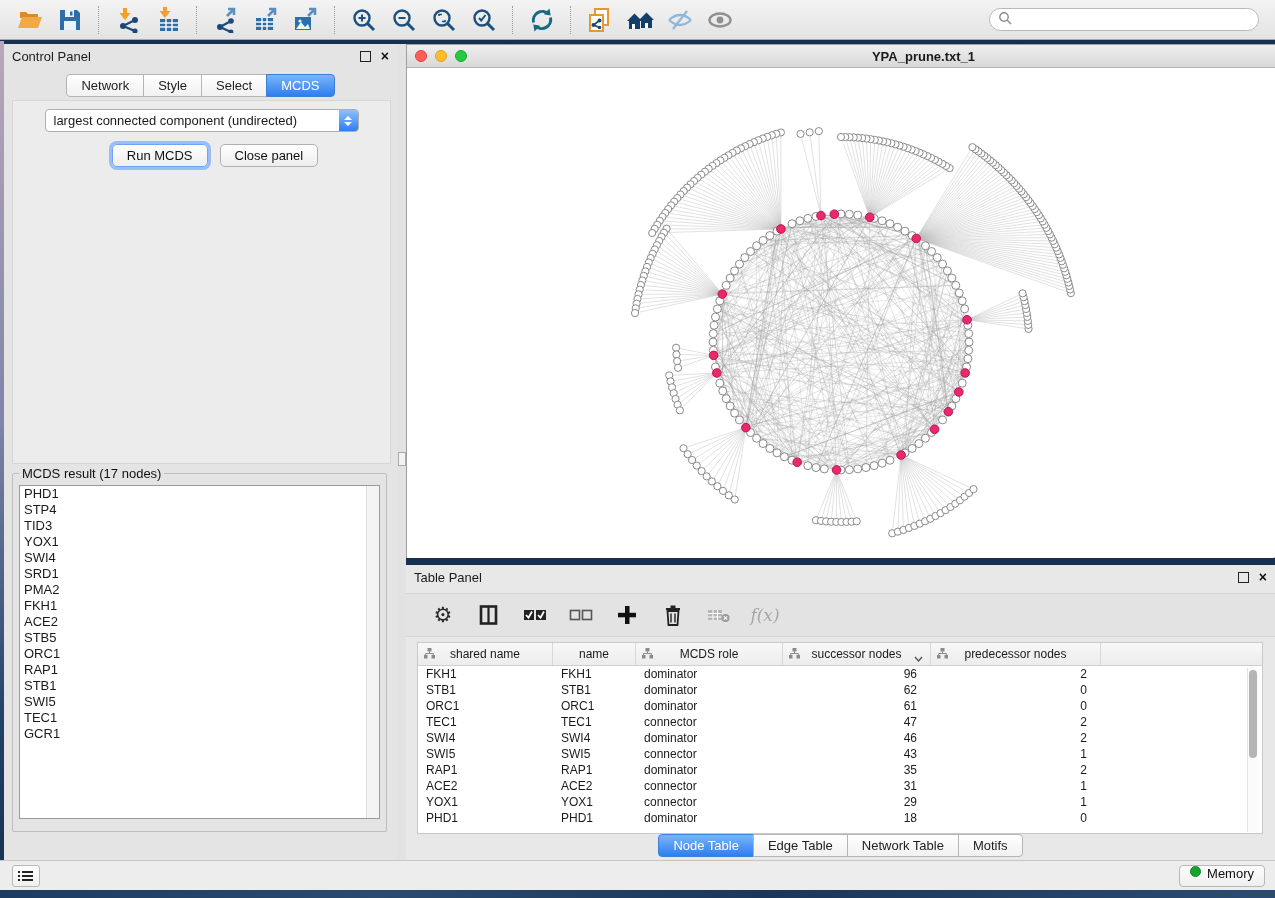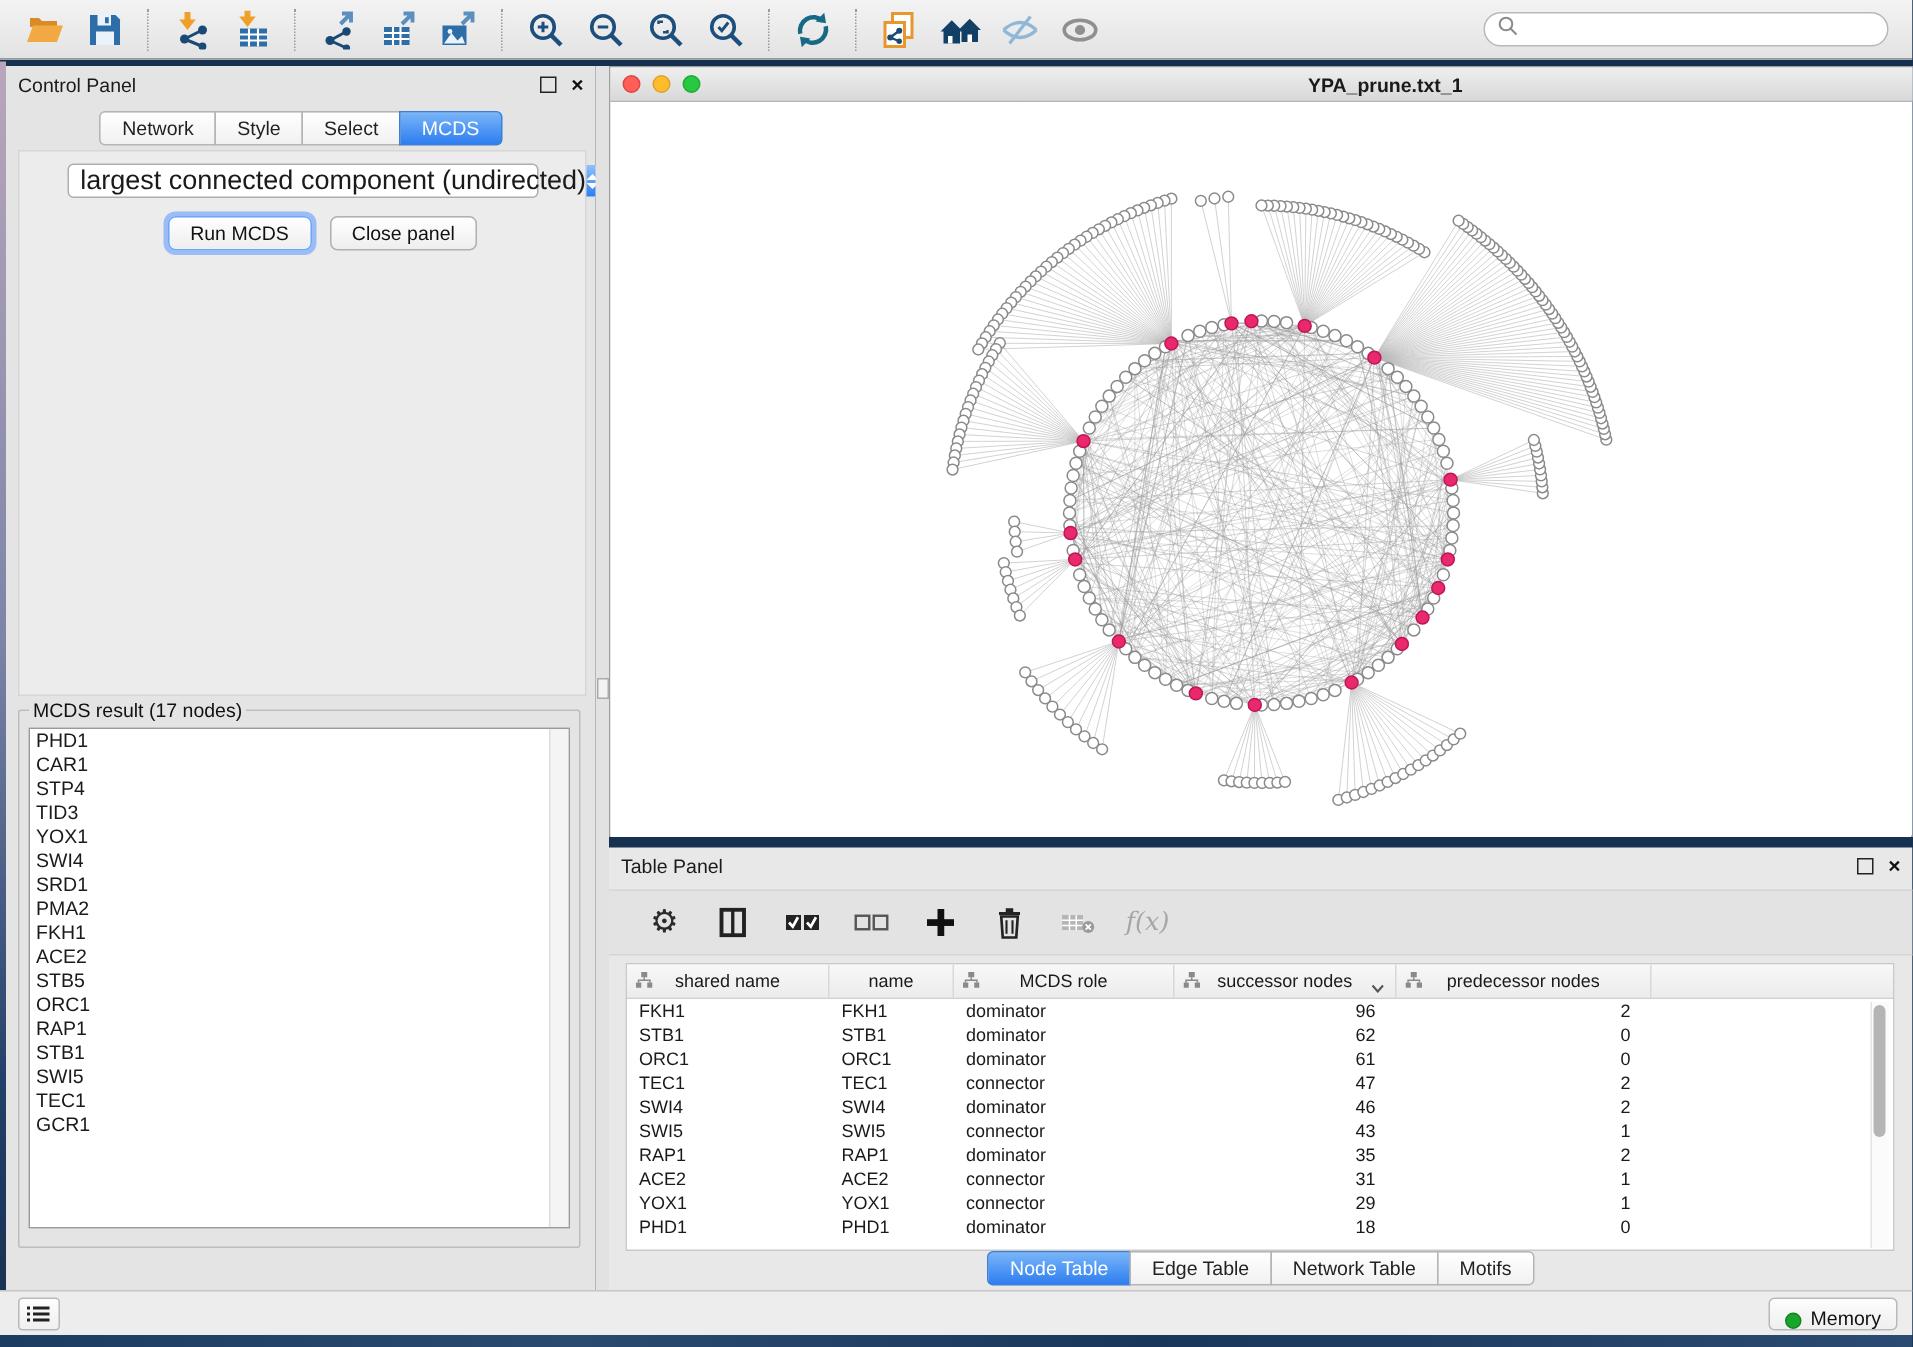--- a/index.html
+++ b/index.html
@@ -38,21 +38,21 @@
   .seg-tab{font-size:13px;padding:3px 14px;background:linear-gradient(#ffffff,#f1f1f1);
     border:1px solid #b5b5b5;margin-left:-1px;color:#222;}
   .seg-tab:first-child{border-radius:4px 0 0 4px;margin-left:0;}
   .seg-tab:last-child{border-radius:0 4px 4px 0;}
   .seg-tab.active{background:linear-gradient(#79b6f9,#2e7ef0);color:#fff;border-color:#3c7fd6;}
   .sub-panel{position:absolute;left:8px;top:56px;width:377px;height:362px;
     background:#ececec;border:1px solid #d6d6d6;}
   .opt-label{text-align:center;font-size:13px;margin-top:16px;}
   .select-box{position:relative;margin:8px auto 0;width:314px;height:23px;background:#fff;
     border:1px solid #aeaeae;border-radius:4px;display:flex;align-items:center;box-sizing:border-box;}
-  .select-box .sel-text{font-size:18px;padding-left:8px;flex:1;white-space:nowrap;}
+  .select-box .sel-text{font-size:13px;padding-left:8px;flex:1;white-space:nowrap;}
   .spinner{width:19px;height:21px;margin-right:0;border-radius:0 3px 3px 0;
     background:linear-gradient(#8ec0fb,#2f7ef2);display:flex;flex-direction:column;align-items:center;justify-content:center;gap:2px;}
   .spin-up{width:0;height:0;border-left:4px solid transparent;border-right:4px solid transparent;border-bottom:4px solid #fff;}
   .spin-dn{width:0;height:0;border-left:4px solid transparent;border-right:4px solid transparent;border-top:4px solid #fff;}
   .btn-row{display:flex;justify-content:center;gap:12px;margin-top:12px;}
   .btn{font-size:13px;padding:3px 14px;background:linear-gradient(#ffffff,#eeeeee);
     border:1px solid #b0b0b0;border-radius:5px;color:#111;font-family:"Liberation Sans",sans-serif;}
   .btn.focused{box-shadow:0 0 0 3px rgba(110,165,250,.65);border-color:#6ea5fa;margin-left:27px;}
   fieldset.mcds-box{position:absolute;left:8px;top:422px;width:361px;height:352px;
     border:1px solid #bdbdbd;border-radius:2px;margin:0;padding:4px 6px 8px 6px;background:transparent;}
@@ -97,21 +97,21 @@
   .tbl-thumb{position:absolute;left:1px;top:2px;width:8px;height:88px;background:#b5b5b5;border-radius:4px;}
   .tp-tabs{position:absolute;left:0;top:269px;width:100%;display:flex;justify-content:center;}
   
   .statusbar{position:absolute;left:0;top:860px;width:1275px;height:30px;background:#ededed;border-top:1px solid #c6c6c6;box-sizing:border-box;}
   .list-btn{position:absolute;left:12px;top:4px;width:28px;height:22px;background:linear-gradient(#fdfdfd,#f0f0f0);
     border:1px solid #b9b9b9;border-radius:3px;display:flex;flex-direction:column;justify-content:center;gap:2px;padding-left:5px;box-sizing:border-box;}
   .list-row{display:flex;align-items:center;gap:2px;}
   .list-dot{width:2px;height:2px;background:#222;}
   .list-bar{width:11px;height:2px;background:#222;}
   .memory-btn{position:absolute;right:10px;top:4px;height:22px;background:linear-gradient(#fdfdfd,#efefef);
-    border:1px solid #b9b9b9;border-radius:4px;display:flex;align-items:flex-end;gap:6px;padding:0 10px;box-sizing:border-box;}
+    border:1px solid #b9b9b9;border-radius:4px;display:flex;align-items:flex-start;gap:6px;padding:0 10px;box-sizing:border-box;}
   .mem-dot{width:11px;height:11px;border-radius:50%;background:#17a62b;border:1px solid #108521;box-sizing:border-box;}
   .mem-label{font-size:13px;color:#111;}
 </style>
 </head>
 <body>
 
 <div class="toolbar">
   <span class="tb-icon">
     <svg width="26" height="26" viewBox="0 0 26 26">
         <path d="M3 5h6l2 2h10v4H3z" fill="#d98b28"></path>
@@ -313,21 +313,20 @@
     <div class="btn-row">
       <button class="btn focused">Run MCDS</button>
       <button class="btn">Close panel</button>
     </div>
   </div>
   <fieldset class="mcds-box">
     <legend>MCDS result (17 nodes)</legend>
     <div class="mcds-list">
       <div id="mcds-items">
           <div class="mcds-item">PHD1</div>
-          <div class="mcds-item">CAR1</div>
           <div class="mcds-item">STP4</div>
           <div class="mcds-item">TID3</div>
           <div class="mcds-item">YOX1</div>
           <div class="mcds-item">SWI4</div>
           <div class="mcds-item">SRD1</div>
           <div class="mcds-item">PMA2</div>
           <div class="mcds-item">FKH1</div>
           <div class="mcds-item">ACE2</div>
           <div class="mcds-item">STB5</div>
           <div class="mcds-item">ORC1</div>

